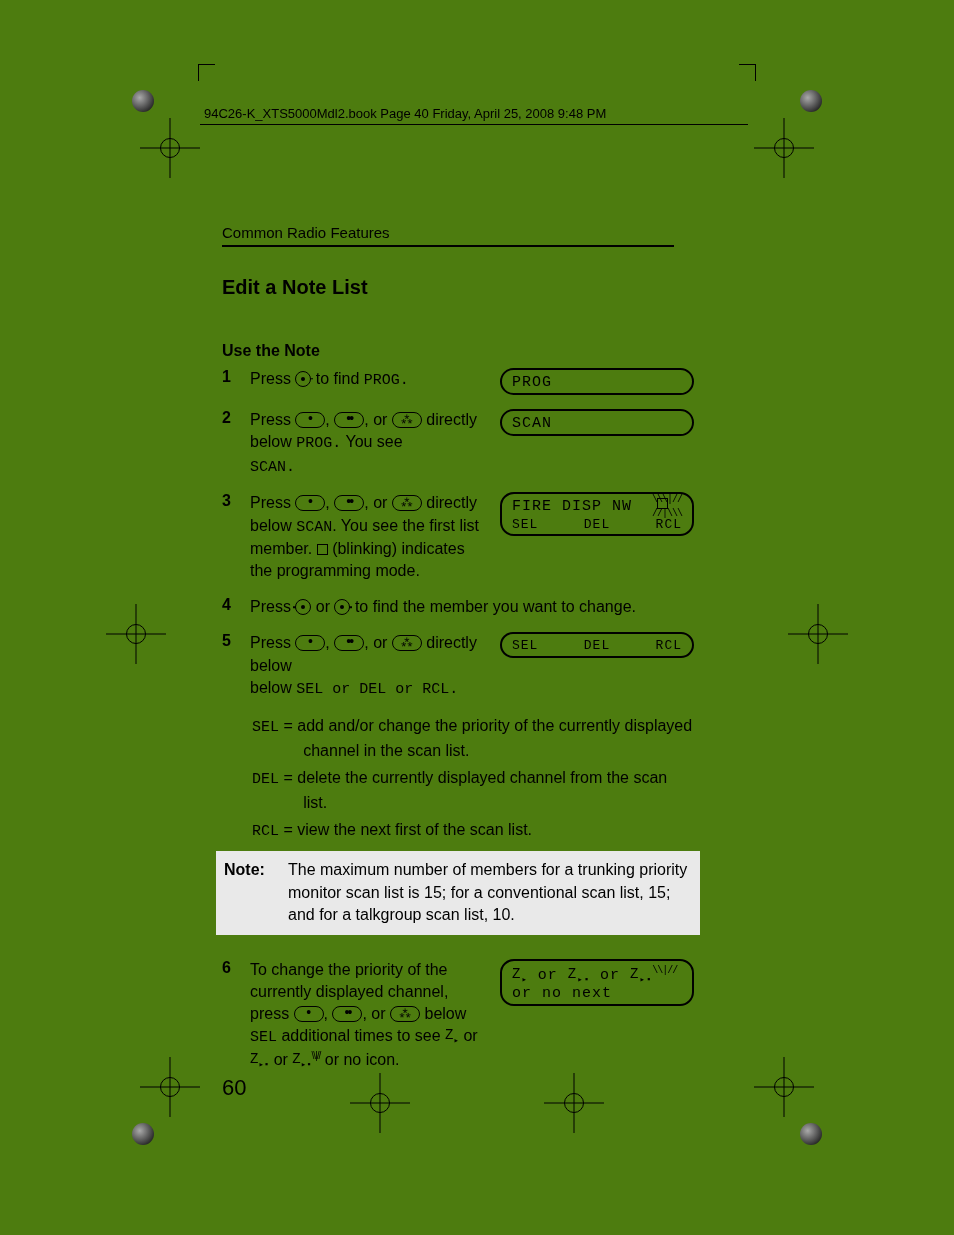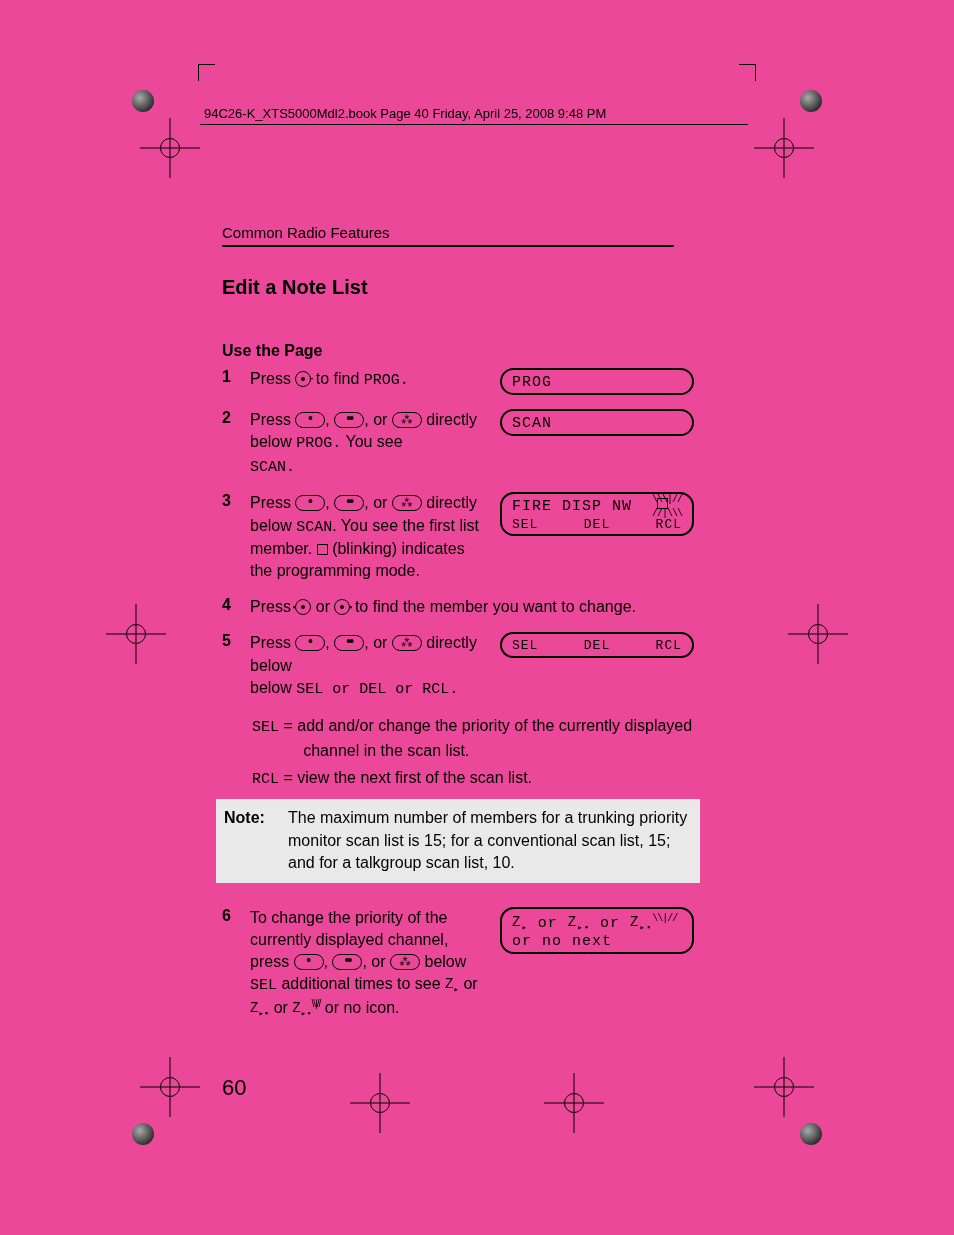--- a/index.html
+++ b/index.html
@@ -1,16 +1,16 @@
 <!DOCTYPE html>
 <html><head>
 <meta charset="utf-8">
 <style>
   html,body{margin:0;padding:0;background:#fff;font-family:Arial,Helvetica,sans-serif;color:#000}
-  .page{width:954px;height:1235px;position:relative;margin:0 auto;background:#ec4899}
+  .page{width:954px;height:1235px;position:relative;margin:0 auto;background:#4d7c0f}
   .hdr{position:absolute;left:204px;top:106px;font-size:13px}
   .hdr-rule{position:absolute;left:200px;top:124px;width:548px;border-top:1px solid #000}
   .crop-tl{position:absolute;left:198px;top:64px;width:16px;height:16px;border-left:1px solid #000;border-top:1px solid #000}
   .crop-tr{position:absolute;right:198px;top:64px;width:16px;height:16px;border-right:1px solid #000;border-top:1px solid #000}
   .regmark{position:absolute;width:60px;height:60px}
   .regmark .cross{position:absolute;left:50%;top:50%;width:60px;height:60px;transform:translate(-50%,-50%)}
   .regmark .cross:before,.regmark .cross:after{content:"";position:absolute;background:#000}
   .regmark .cross:before{left:50%;top:0;width:1px;height:60px;transform:translateX(-.5px)}
   .regmark .cross:after{top:50%;left:0;height:1px;width:60px;transform:translateY(-.5px)}
   .regmark .ring{position:absolute;left:50%;top:50%;width:18px;height:18px;border:1px solid #000;border-radius:50%;transform:translate(-50%,-50%)}
@@ -95,21 +95,21 @@
 
   <div class="hdr">94C26-K_XTS5000Mdl2.book  Page 40  Friday, April 25, 2008  9:48 PM</div>
   <div class="hdr-rule"></div>
 
   <div class="sect">
     <span>Common Radio Features</span>
     <div class="rule"></div>
   </div>
 
   <div class="title">Edit a Note List</div>
-  <div class="sub">Use the Page</div>
+  <div class="sub">Use the Note</div>
 
   <div class="steps">
 
     <div class="row">
       <div class="num">1</div>
       <div class="txt">
         <span>Press </span><span class="ring1 r"></span><span> to find </span><span class="mono">PROG.</span>
       </div>
       <div class="disp"><span>PROG</span></div>
     </div>
@@ -160,20 +160,21 @@
         <div class="d2row">
           <span>SEL</span>
           <span>DEL</span>
           <span>RCL</span>
         </div>
       </div>
     </div>
 
     <div class="defs">
       <div class="line"><span class="mono">SEL</span><span> = add and/or change the priority of the currently displayed channel in the scan list.</span></div>
+      <div class="line"><span class="mono">DEL</span><span> = delete the currently displayed channel from the scan list.</span></div>
       <div class="line"><span class="mono">RCL</span><span> = view the next first of the scan list.</span></div>
     </div>
 
     <div class="note">
       <div class="nl">Note:</div>
       <div>The maximum number of members for a trunking priority monitor scan list is 15; for a conventional scan list, 15; and for a talkgroup scan list, 10.</div>
     </div>
 
     <div class="row">
       <div class="num">6</div>

